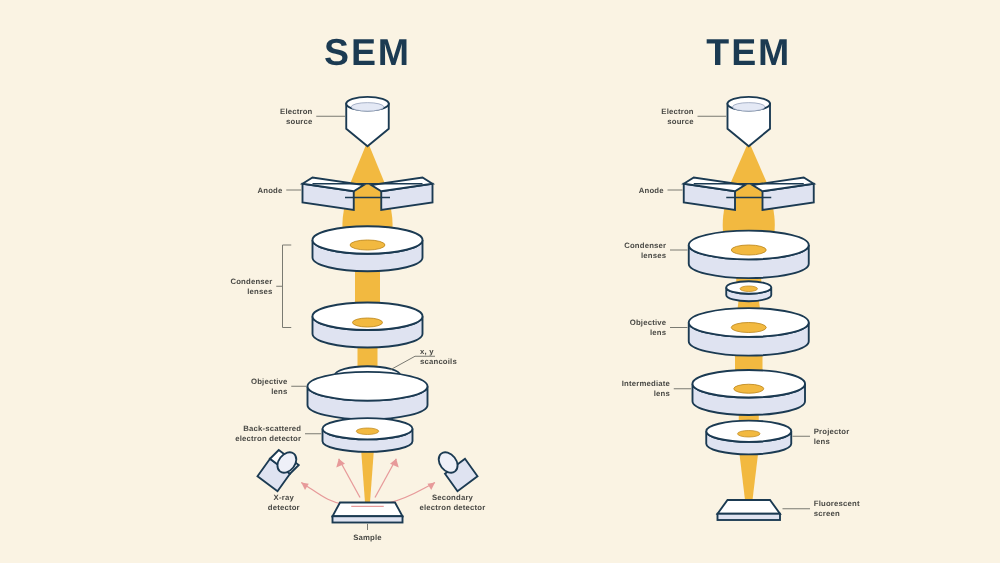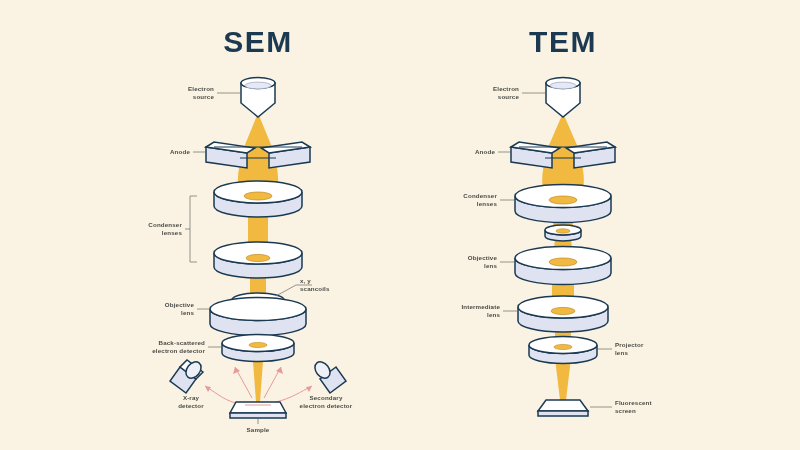--- a/index.html
+++ b/index.html
@@ -3,21 +3,21 @@
 <meta charset="utf-8">
 <style>
   html,body{margin:0;padding:0;}
   body{
     width:800px;height:450px;
     background:#faf3e3;
     font-family:"Liberation Sans", sans-serif;
     overflow:hidden;
     position:relative;
   }
-  #stage{position:absolute;inset:0;}
+  #stage{position:absolute;inset:0;padding-left:36px;}
   svg{display:block;width:800px;height:450px;}
   .title{
     font-size:30px;font-weight:bold;
     fill:#1b3a52;letter-spacing:1.5px;
     text-anchor:middle;
   }
   .lbl{
     font-size:6.2px;
     fill:#4a4a46;
     font-weight:bold;

